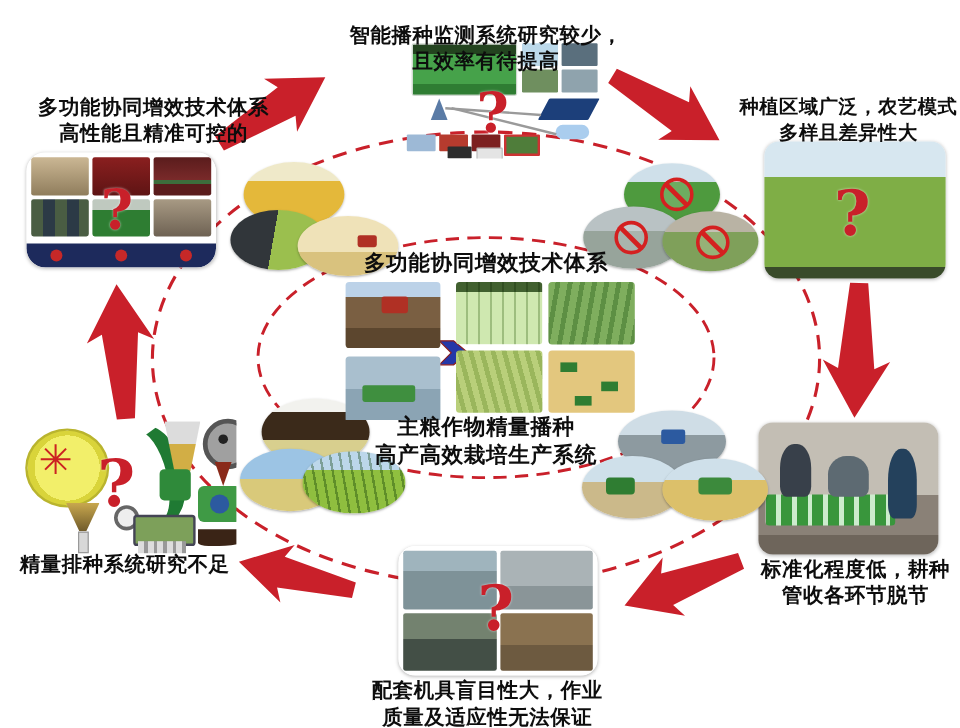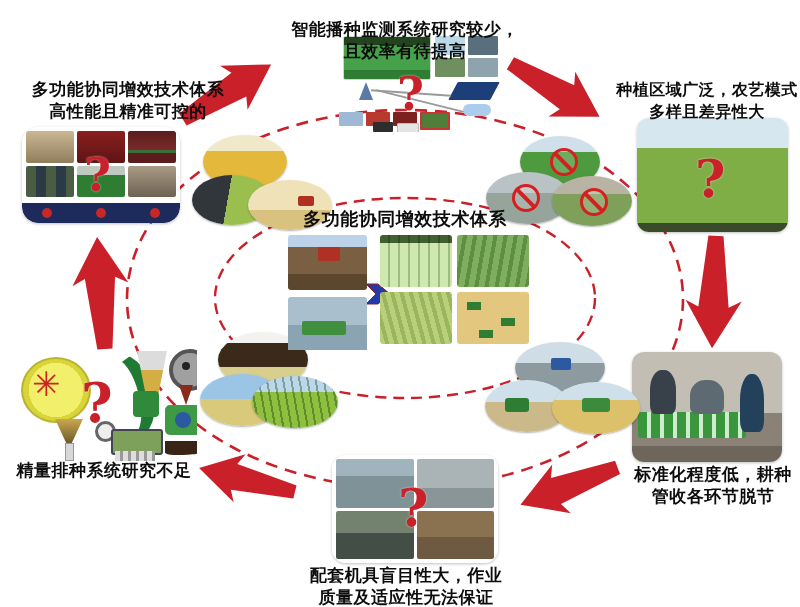--- a/index.html
+++ b/index.html
@@ -65,20 +65,24 @@
     <div>配套机具盲目性大，作业</div>
     <div>质量及适应性无法保证</div>
   </div>
   <div class="lbl" style="left:6px;top:460px;width:196px;">
     <div>精量排种系统研究不足</div>
   </div>
 
   <div class="lbl" style="left:280px;top:208px;width:250px;font-size:18px;">
     <div>多功能协同增效技术体系</div>
   </div>
+  <div class="lbl" style="left:300px;top:345px;width:210px;font-size:18px;line-height:23px;">
+    <div>主粮作物精量播种</div>
+    <div>高产高效栽培生产系统</div>
+  </div>
 
   <div class="ph" style="left:335px;top:30px;width:170px;height:102px;">
     <div style="position:absolute;left:8px;top:6px;width:86px;height:42px;border:1px solid #cfd8cf;border-radius:2px;
                 background:linear-gradient(180deg,#23431f 0 20%,#46a24a 20% 78%,#2f7d33 78%);"></div>
     <div class="chip" style="left:100px;top:6px;width:30px;height:19px;background:#bcd9ea;"></div>
     <div class="chip" style="left:133px;top:6px;width:30px;height:19px;background:#5a6f7d;"></div>
     <div class="chip" style="left:100px;top:28px;width:30px;height:19px;background:#6f8f5f;"></div>
     <div class="chip" style="left:133px;top:28px;width:30px;height:19px;background:#8fa3ad;"></div>
     <div style="position:absolute;left:24px;top:52px;width:0;height:0;border-left:7px solid transparent;border-right:7px solid transparent;
                 border-bottom:18px solid #5a7ba6;"></div>

